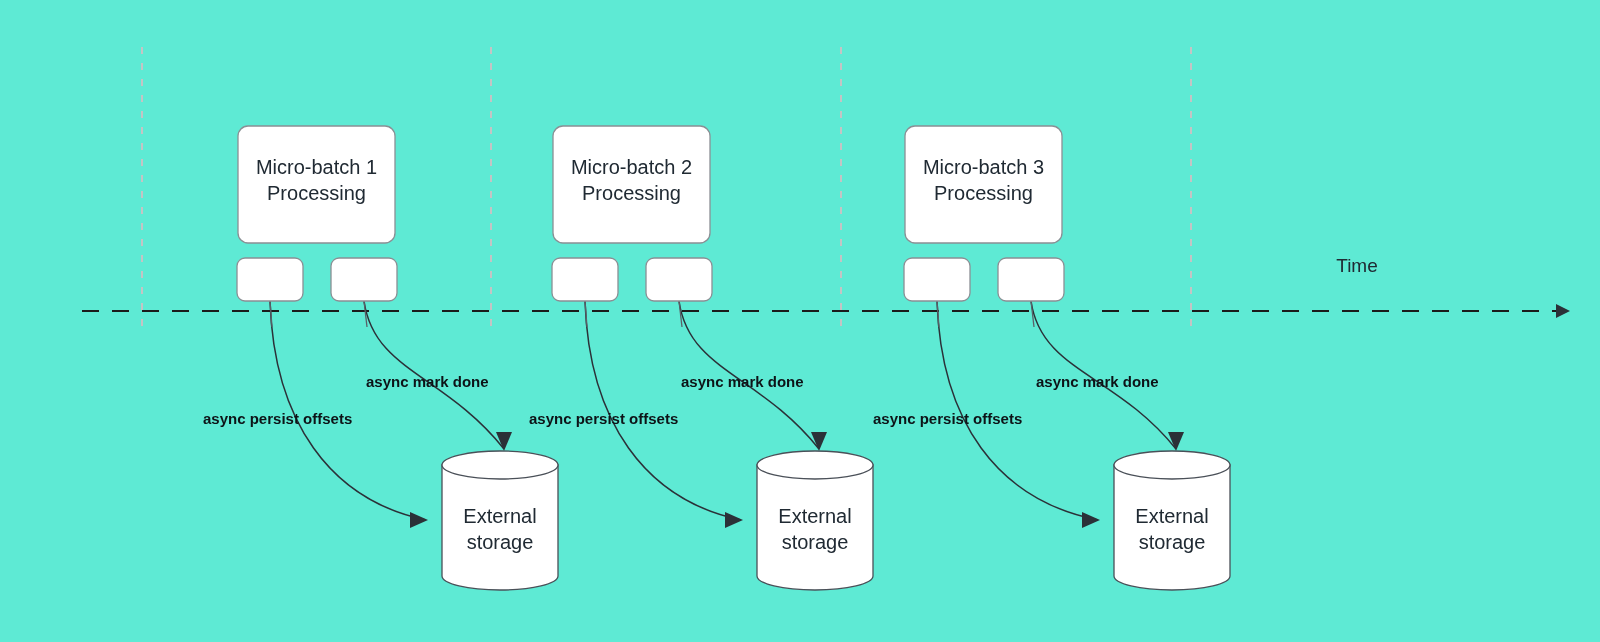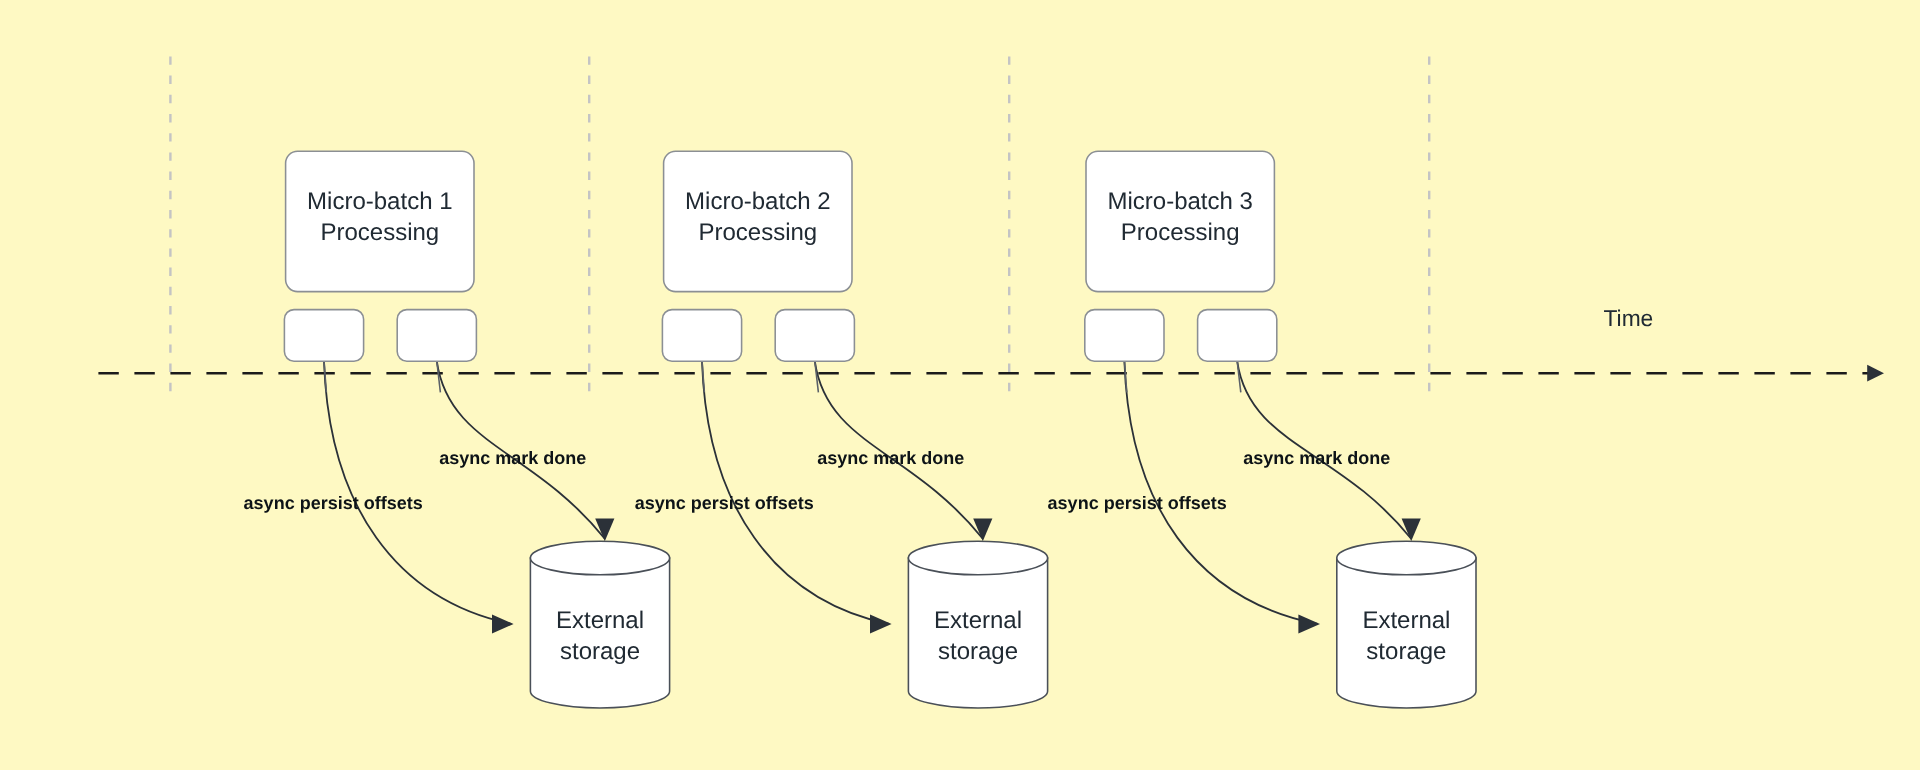--- a/index.html
+++ b/index.html
@@ -8,21 +8,21 @@
     background: #ffffff;
   }
   body {
     font-family: "Liberation Sans", sans-serif;
     -webkit-font-smoothing: antialiased;
   }
   #canvas {
     position: relative;
     width: 1600px;
     height: 642px;
-    background: #fef9c3;
+    background: #5eead4;
     overflow: hidden;
   }
   svg.layer {
     position: absolute;
     left: 0;
     top: 0;
     width: 1600px;
     height: 642px;
     overflow: visible;
   }

